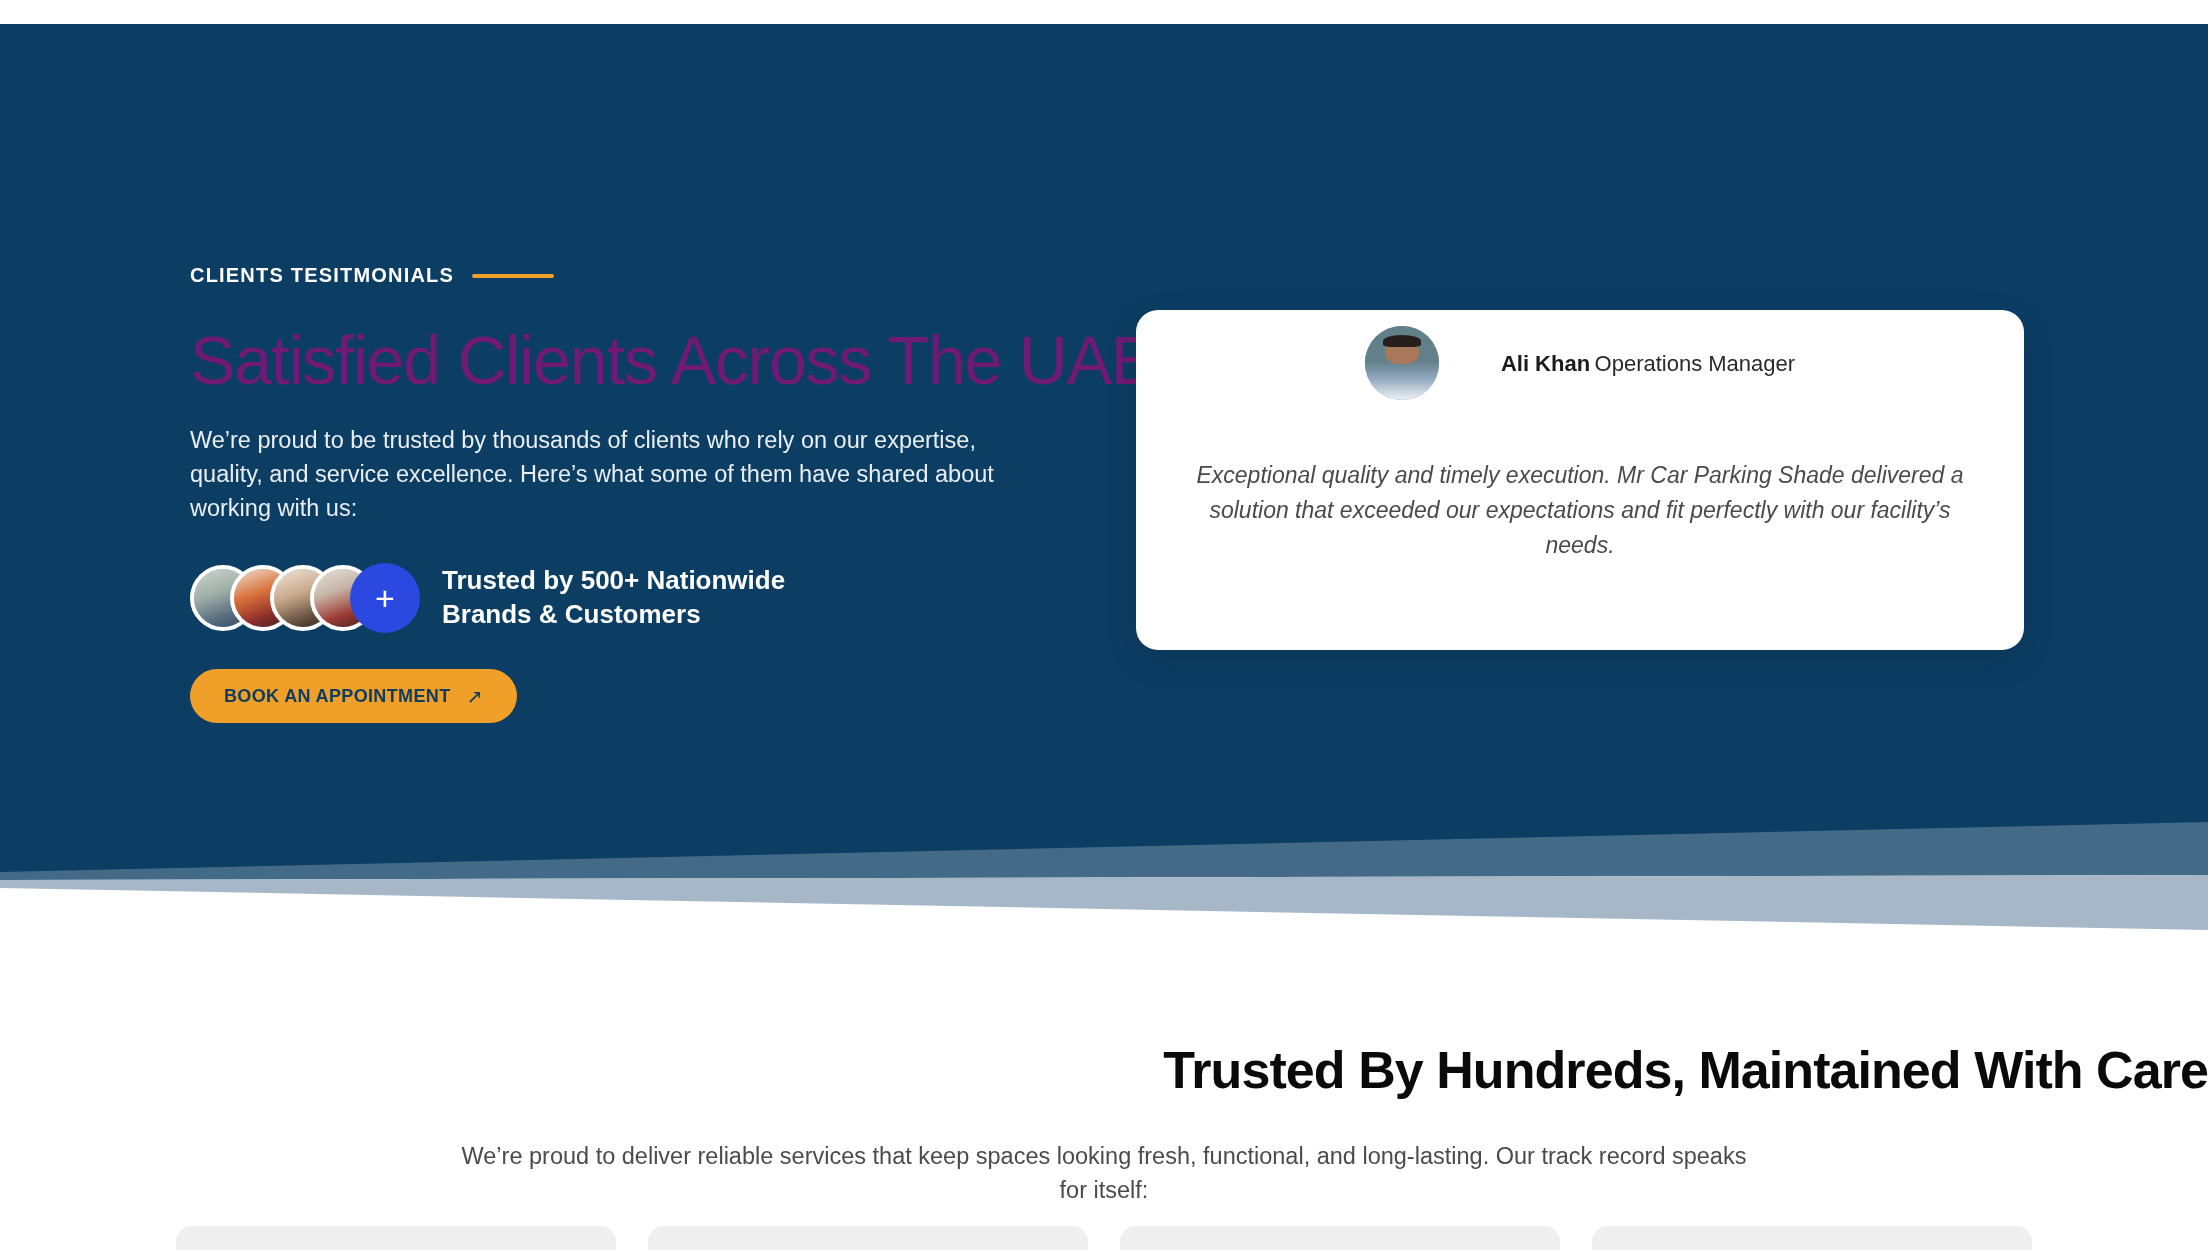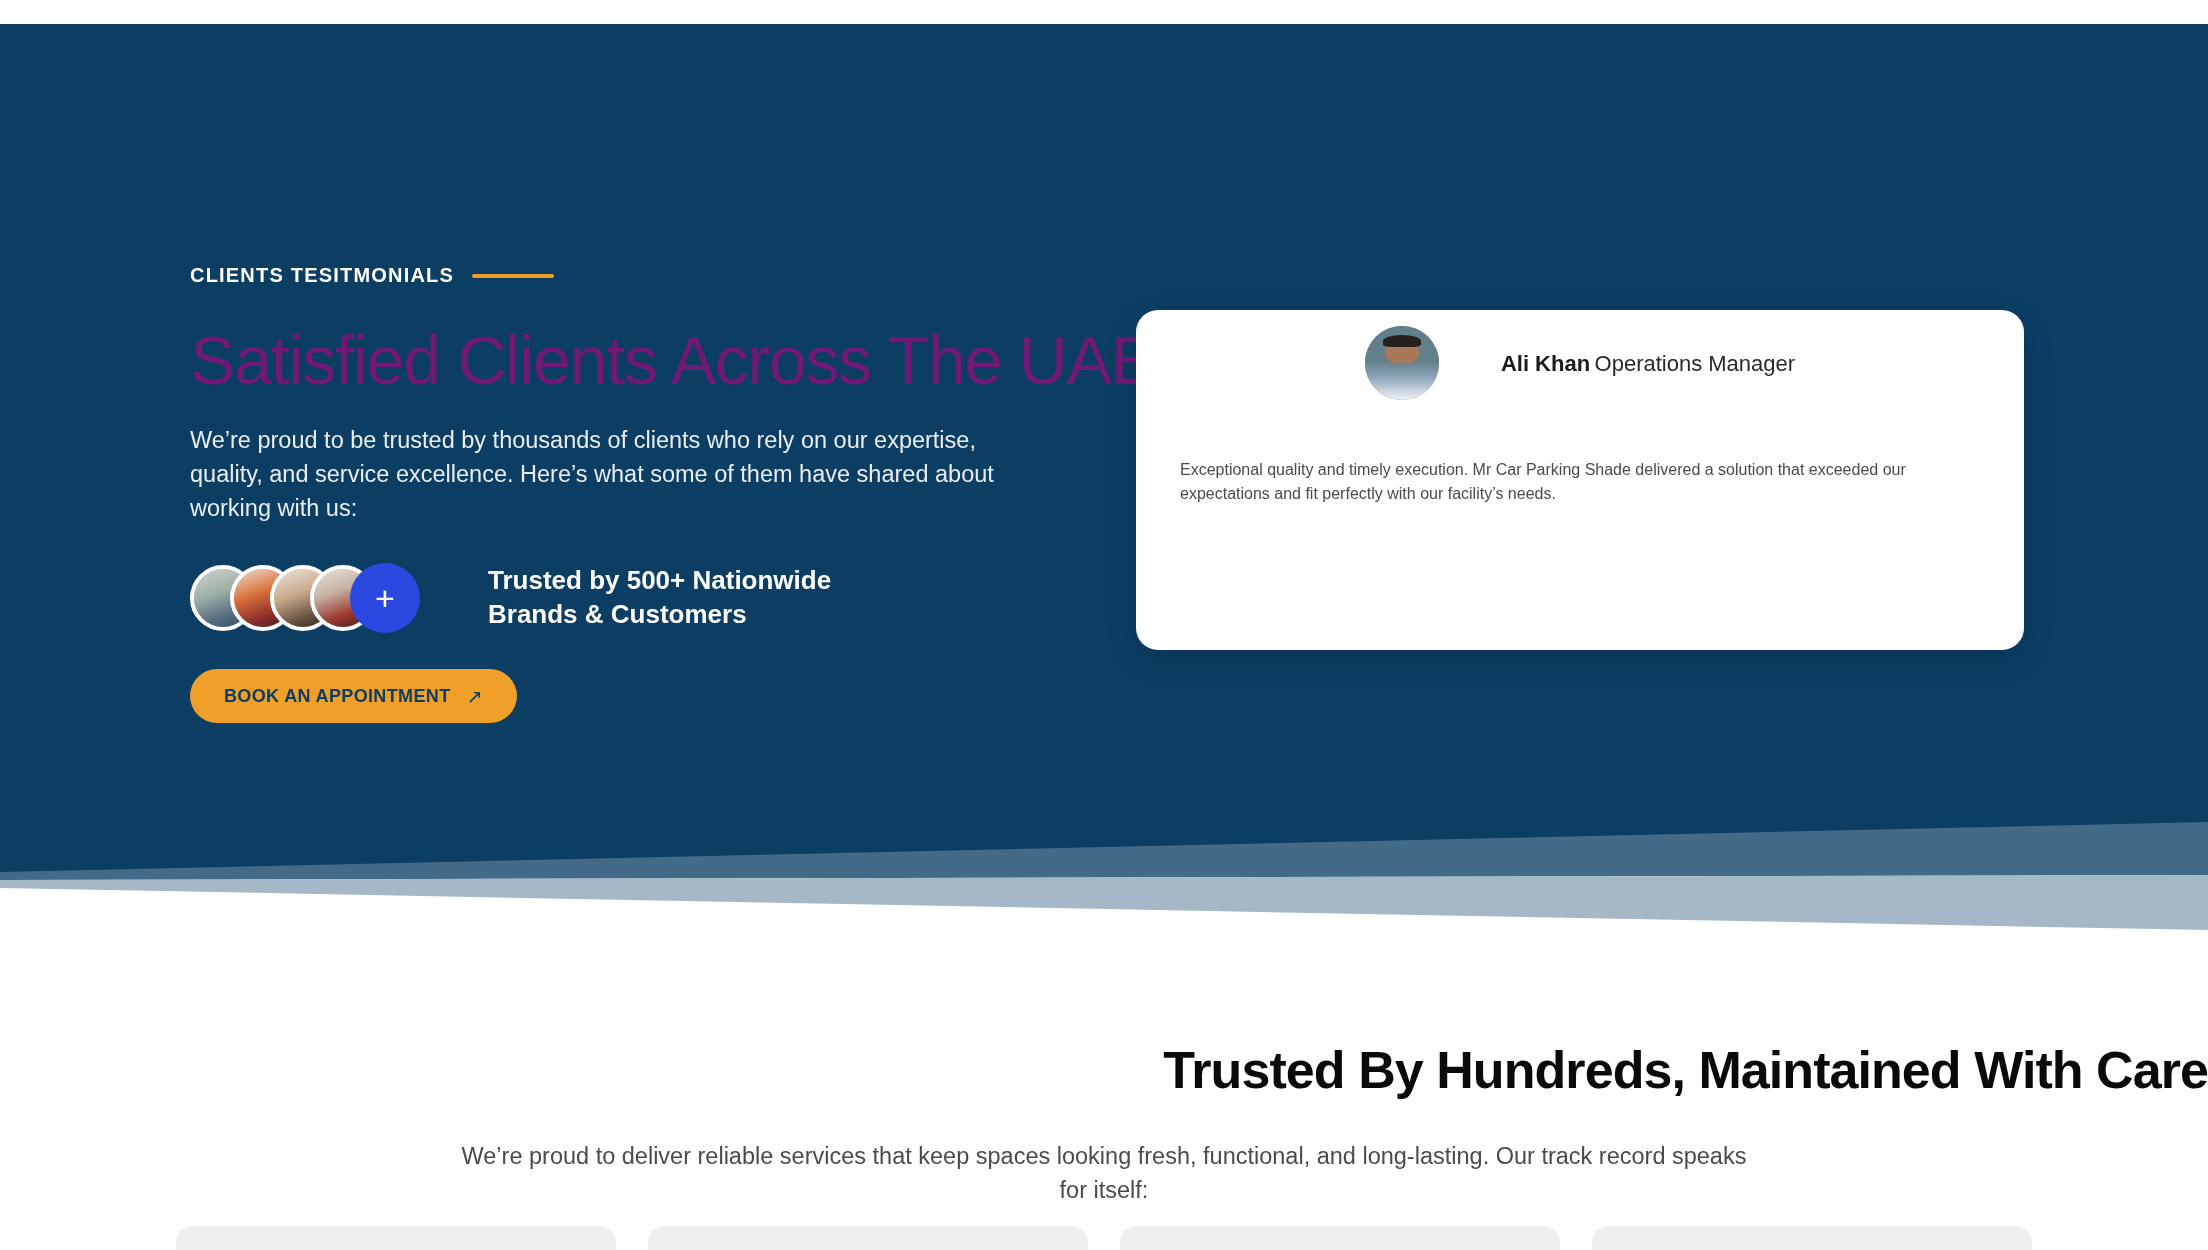--- a/index.html
+++ b/index.html
@@ -35,21 +35,21 @@
   .av{width:66px;height:66px;border-radius:50%;border:4px solid #ffffff;overflow:hidden;
       margin-right:-26px;position:relative;background:#bcc7cf;flex:0 0 auto;}
   .av i{position:absolute;inset:0;display:block;}
   .av-1 i{background:linear-gradient(160deg,#cfd7cf 0%,#9fb0a6 40%,#5c6f82 72%,#2e4a63 100%);}
   .av-2 i{background:linear-gradient(160deg,#f0e2d2 0%,#d8703a 42%,#8f2f2a 74%,#3c1f22 100%);}
   .av-3 i{background:linear-gradient(160deg,#efe7dd 0%,#c9a98a 42%,#6b5443 75%,#2b2018 100%);}
   .av-4 i{background:linear-gradient(160deg,#e8e3dd 0%,#c6b3a5 38%,#9c3a33 72%,#40201c 100%);}
   .av-plus{width:70px;height:70px;border-radius:50%;background:#2B49E0;color:#fff;
     display:flex;align-items:center;justify-content:center;font-size:34px;font-weight:300;
     line-height:1;margin-right:0;position:relative;z-index:5;flex:0 0 auto;}
-  .trusted-text{margin-left:68px;color:#ffffff;font-size:26px;font-weight:bold;line-height:1.3;width:420px;}
+  .trusted-text{margin-left:22px;color:#ffffff;font-size:26px;font-weight:bold;line-height:1.3;width:420px;}
 
   
   .cta{position:absolute;left:190px;top:645px;display:inline-flex;align-items:center;gap:16px;
     background:#F0A028;color:#0C3D63;border:none;border-radius:40px;height:54px;padding:0 34px;
     font-size:18px;font-weight:bold;letter-spacing:0.02em;cursor:pointer;font-family:inherit;}
   .cta .arrow{font-size:19px;font-weight:500;line-height:1;}
 
   
   .tcard{position:absolute;left:1136px;top:310px;width:888px;height:340px;background:#ffffff;
     border-radius:22px;z-index:5;box-shadow:0 10px 34px rgba(0,0,0,.10);}
@@ -59,22 +59,22 @@
   .tav i{position:absolute;inset:0;
     background:radial-gradient(circle at 50% 34%,#b98a66 0 17%,rgba(185,138,102,0) 18%),
                linear-gradient(180deg,#62808a 0%,#62808a 48%,#8fa6bd 70%,#eef2f5 100%);}
   .tav b{position:absolute;left:27%;top:17%;width:46%;height:34%;border-radius:48% 48% 42% 42%;
     background:#a9775a;display:block;}
   .tav u{position:absolute;left:24%;top:12%;width:52%;height:17%;border-radius:48% 48% 20% 20%;
     background:#26201d;display:block;}
   .tmeta{text-align:center;}
   .tname{color:#1B1B1B;font-size:22px;font-weight:bold;line-height:1.5;}
   .trole{color:#2A2A2A;font-size:22px;font-weight:400;line-height:1.5;}
-  .tquote{margin:58px auto 0;width:800px;text-align:left;color:#4A4A4A;
-    font-size:16px;line-height:1.52;}
+  .tquote{margin:58px auto 0;width:800px;text-align:center;color:#4A4A4A;
+    font-size:23px;font-style:italic;line-height:1.52;}
 
   
   .lower{position:absolute;left:0;top:960px;width:2208px;height:290px;background:#ffffff;z-index:4;}
   .lower-title{position:absolute;left:0;top:1040px;width:2208px;text-align:right;color:#0A0A0A;
     font-size:52px;font-weight:bold;letter-spacing:-0.018em;z-index:5;}
   .lower-sub{position:absolute;left:50%;transform:translateX(-50%);top:1140px;width:1300px;
     text-align:center;color:#4B4B4B;font-size:23.5px;line-height:1.44;z-index:5;}
 
   .cards-strip{position:absolute;left:0;top:1226px;width:2208px;height:24px;display:flex;
     justify-content:center;gap:32px;z-index:5;}

